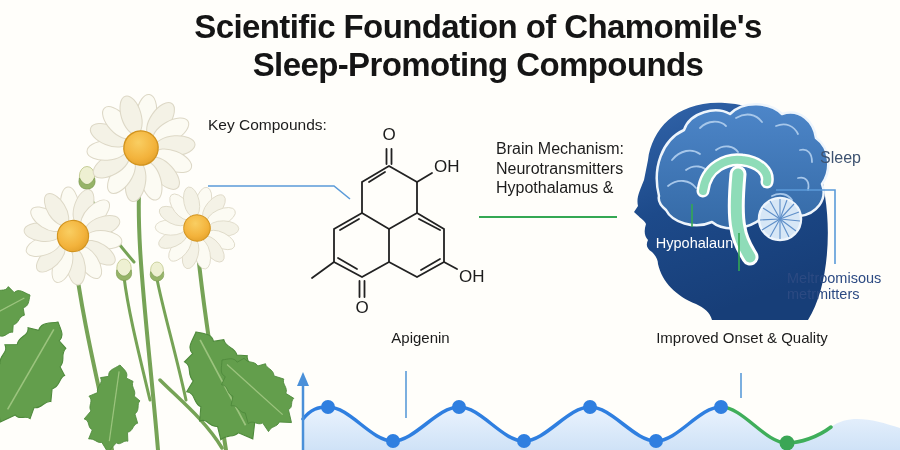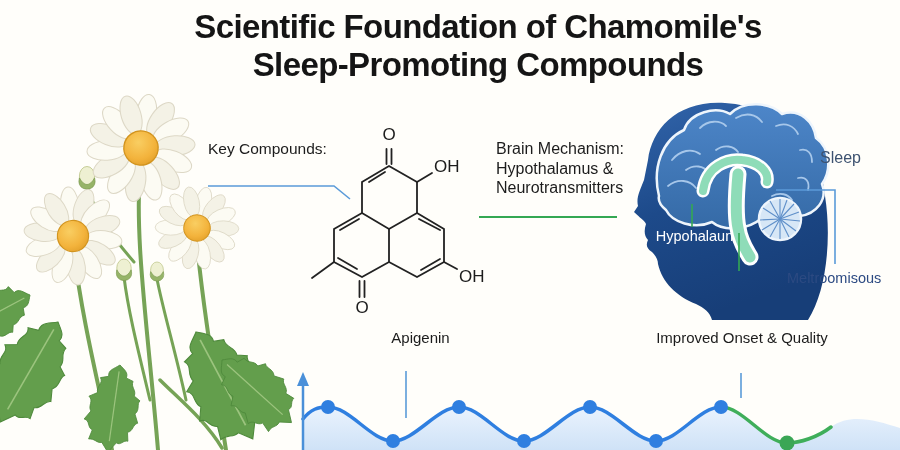--- a/index.html
+++ b/index.html
@@ -8,21 +8,21 @@
     font-family:"Liberation Sans",sans-serif;color:#1b1b1b;
   }
   .abs{position:absolute;}
   .title{
     left:0;top:8px;width:900px;text-align:center;
     font-size:33px;font-weight:700;letter-spacing:-0.6px;line-height:38px;color:#151515;padding-left:28px;
   }
   .ann{font-size:15.5px;line-height:19.5px;color:#1c1c1c;}
   .ann-center{text-align:center;font-size:15px;line-height:16.5px;}
   .mol-label{font-size:17px;line-height:18px;color:#1c1c1c;}
-  .head-label-white{color:#ffffff;font-size:14.5px;line-height:16px;text-align:center;}
+  .head-label-white{color:#ffffff;font-size:14.5px;line-height:16px;text-align:center;margin-top:7px;}
   .head-label-blue{color:#2c4a82;font-size:14.5px;line-height:16px;text-align:left;}
   .sleep-label{color:#3d5270;font-size:16px;line-height:18px;}
   svg{position:absolute;left:0;top:0;}
 </style>
 </head>
 <body>
 
 <div class="canvas">
 
   <svg width="900" height="450" viewBox="0 0 900 450">
@@ -237,42 +237,43 @@
         <polygon points="303,372 297,386 309,386" fill="#4a90d9"></polygon>
       </g>
     </g>
   </svg>
 
   <div class="abs title">
     <div>Scientific Foundation of Chamomile's</div>
     <div>Sleep-Promoting Compounds</div>
   </div>
 
-  <div class="abs ann" style="left:208px;top:115px;margin-top:24px;">
+  <div class="abs ann" style="left:208px;top:115px;">
     <div>Key Compounds:</div>
   </div>
 
   <div class="abs ann" style="left:496px;top:139px;font-size:16px;">
     <div>Brain Mechanism:</div>
+    <div>Neurotransmitters</div>
     <div>Hypothalamus &amp;</div>
-    <div>Neurotransmitters</div>
   </div>
 
   <div class="abs mol-label" style="left:380px;top:126px;width:18px;text-align:center;">O</div>
   <div class="abs mol-label" style="left:434px;top:158px;width:34px;">OH</div>
   <div class="abs mol-label" style="left:353px;top:299px;width:18px;text-align:center;">O</div>
   <div class="abs mol-label" style="left:459px;top:268px;width:34px;">OH</div>
 
   <div class="abs ann ann-center" style="left:318px;top:330px;width:205px;">
     <div>Apigenin</div>
   </div>
 
   <div class="abs ann ann-center" style="left:637px;top:330px;width:210px;">
     <div>Improved Onset &amp; Quality</div>
   </div>
 
   <div class="abs sleep-label" style="left:792px;top:149px;margin-left:28px;">Sleep</div>
   <div class="abs head-label-white" style="left:647px;top:228px;width:95px;">Hypohalaun</div>
   <div class="abs head-label-blue" style="left:787px;top:270px;width:110px;">
     <div>Meltroomisous</div>
+    <div>metrmitters</div>
   </div>
 
 </div>
 
 </body></html>

